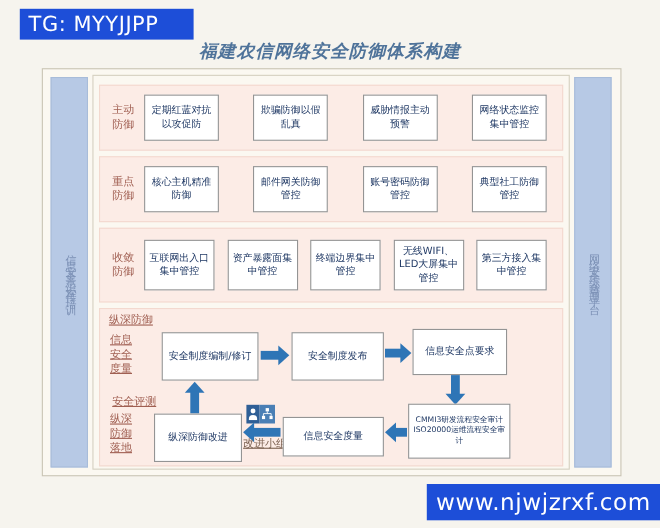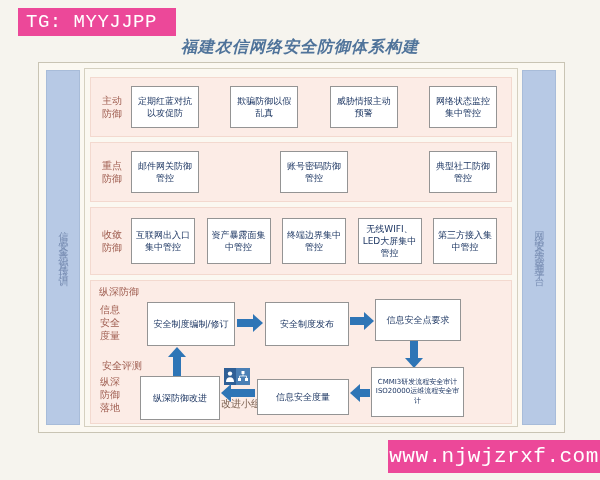--- a/index.html
+++ b/index.html
@@ -4,23 +4,23 @@
 <style>
   * { margin:0; padding:0; box-sizing:border-box; }
   html,body { width:600px; height:480px; }
   body {
     font-family:"DejaVu Sans","Liberation Sans",sans-serif;
     background:#f6f4ee;
     position:relative;
     overflow:hidden;
   }
   .badge {
-    position:absolute; background:#ec4899; color:#fff;
+    position:absolute; background:#1d4ed8; color:#fff;
     display:flex; align-items:center; justify-content:center;
-    font-size:19px; letter-spacing:0.5px;font-family:Liberation Mono, monospace;
+    font-size:19px; letter-spacing:0.5px;
   }
   #tg-badge { left:18px; top:8px; width:158px; height:28px; justify-content:flex-start; padding-left:8px; }
   #site-badge { left:388px; top:440px; width:212px; height:33px; font-size:21px; }
   #diagram-title {
     position:absolute; left:0; top:37px; width:100%; text-align:center;
     color:#4f739a; font-size:16px; font-weight:600; letter-spacing:1px;font-style:italic;
   }
   #outer-frame {
     position:absolute; left:38px; top:62px; width:527px; height:371px;
     background:#fbf8f1; border:1px solid #c9c4b4;
@@ -59,21 +59,21 @@
     text-align:center; font-size:9px; line-height:1.35; padding:2px 3px;
   }
   .row-boxes .node { width:68px; min-height:42px; }
   #row-converge .row-boxes .node { width:64px; min-height:46px; }
   
   #deep-section {
     position:absolute; left:90px; top:280px; width:422px; height:144px;
     background:#fcece6; border:1px solid #f3d9cf;
   }
   .abs { position:absolute; }
-  .mini-label { color:#a05f52; font-size:10px; line-height:1.3; text-align:center; }
+  .mini-label { color:#a05f52; font-size:10px; line-height:1.3; text-align:center;text-decoration:underline; }
   .flow-node { position:absolute; }
   
   .arr { position:absolute; }
   .arr .shaft { position:absolute; background:#2e75b6; }
   .arr .head  { position:absolute; width:0; height:0; }
   .arr-right .shaft { left:0; top:5px; height:8px; right:9px; }
   .arr-right .head  { right:0; top:0; border-top:9px solid transparent; border-bottom:9px solid transparent; border-left:10px solid #2e75b6; }
   .arr-left .shaft { right:0; top:5px; height:8px; left:9px; }
   .arr-left .head  { left:0; top:0; border-top:9px solid transparent; border-bottom:9px solid transparent; border-right:10px solid #2e75b6; }
   .arr-up .shaft { top:9px; left:5px; width:8px; bottom:0; }
@@ -111,20 +111,21 @@
     <div class="node">定期红蓝对抗以攻促防</div>
     <div class="node">欺骗防御以假乱真</div>
     <div class="node">威胁情报主动预警</div>
     <div class="node">网络状态监控集中管控</div>
   </div>
 </div>
 
 <div id="row-key" class="row-strip">
   <div class="row-label">重点防御</div>
   <div class="row-boxes">
+    <div class="node">核心主机精准防御</div>
     <div class="node">邮件网关防御管控</div>
     <div class="node">账号密码防御管控</div>
     <div class="node">典型社工防御管控</div>
   </div>
 </div>
 
 <div id="row-converge" class="row-strip">
   <div class="row-label">收敛防御</div>
   <div class="row-boxes">
     <div class="node">互联网出入口集中管控</div>

